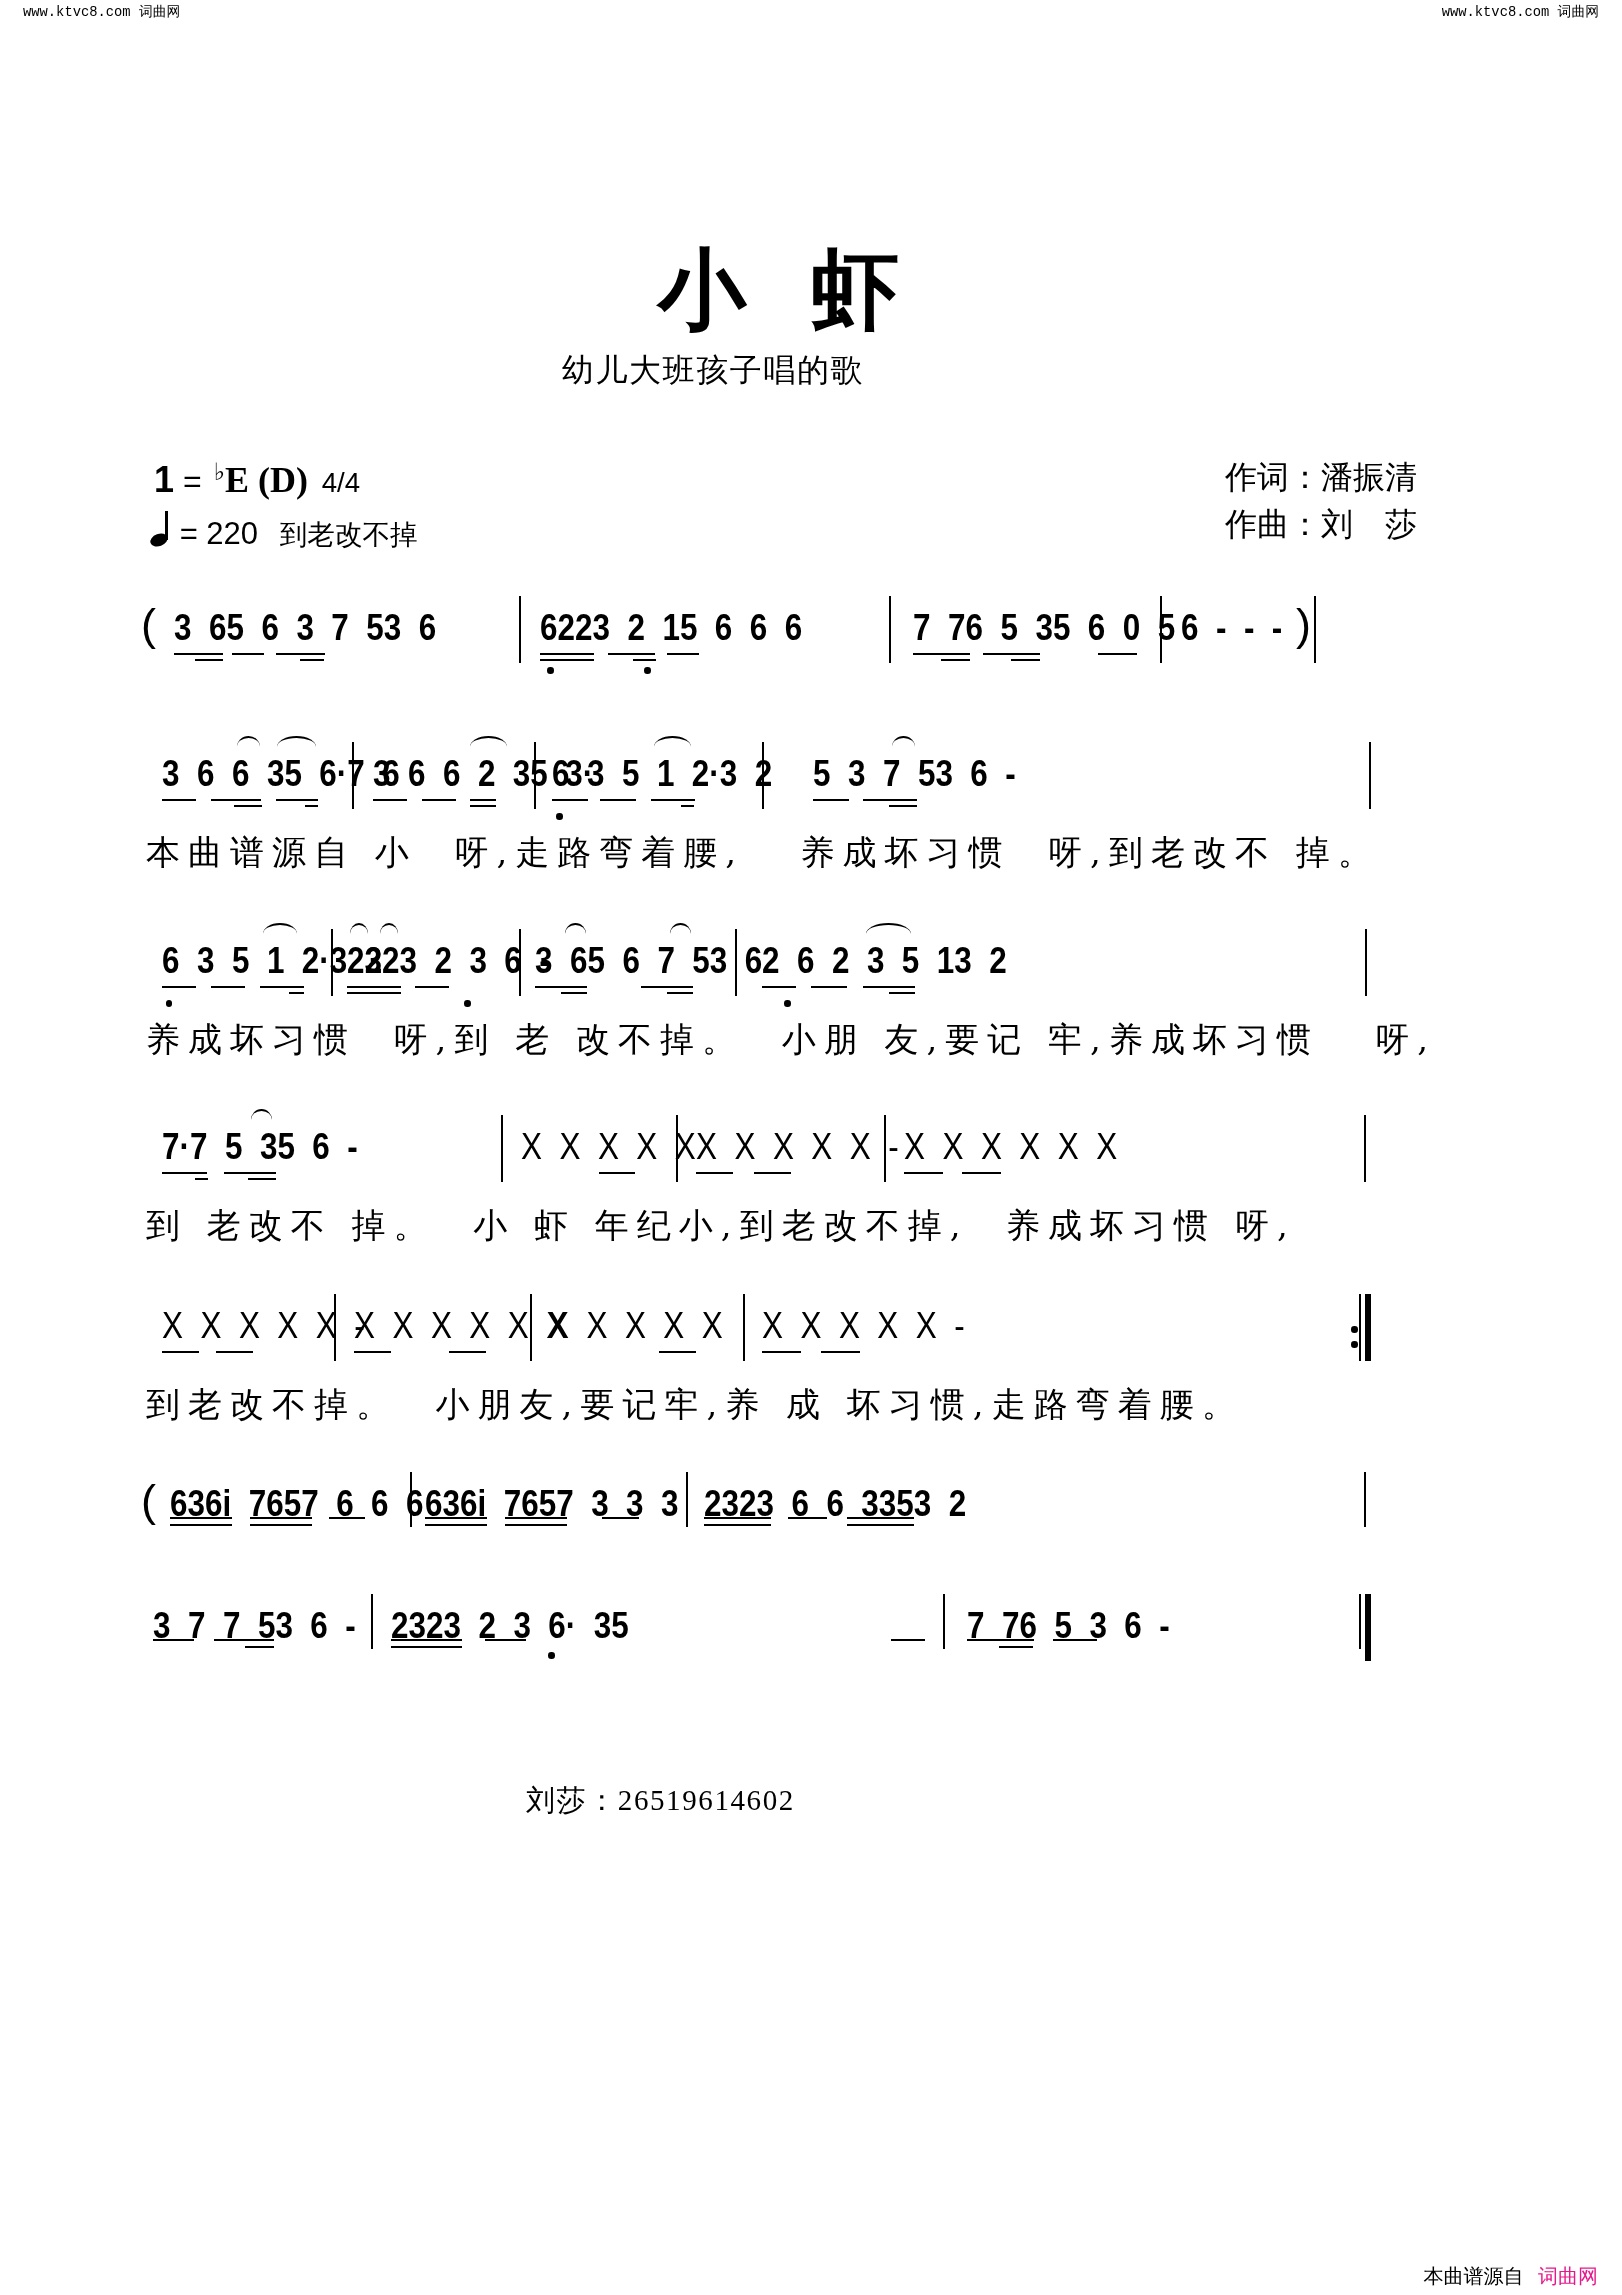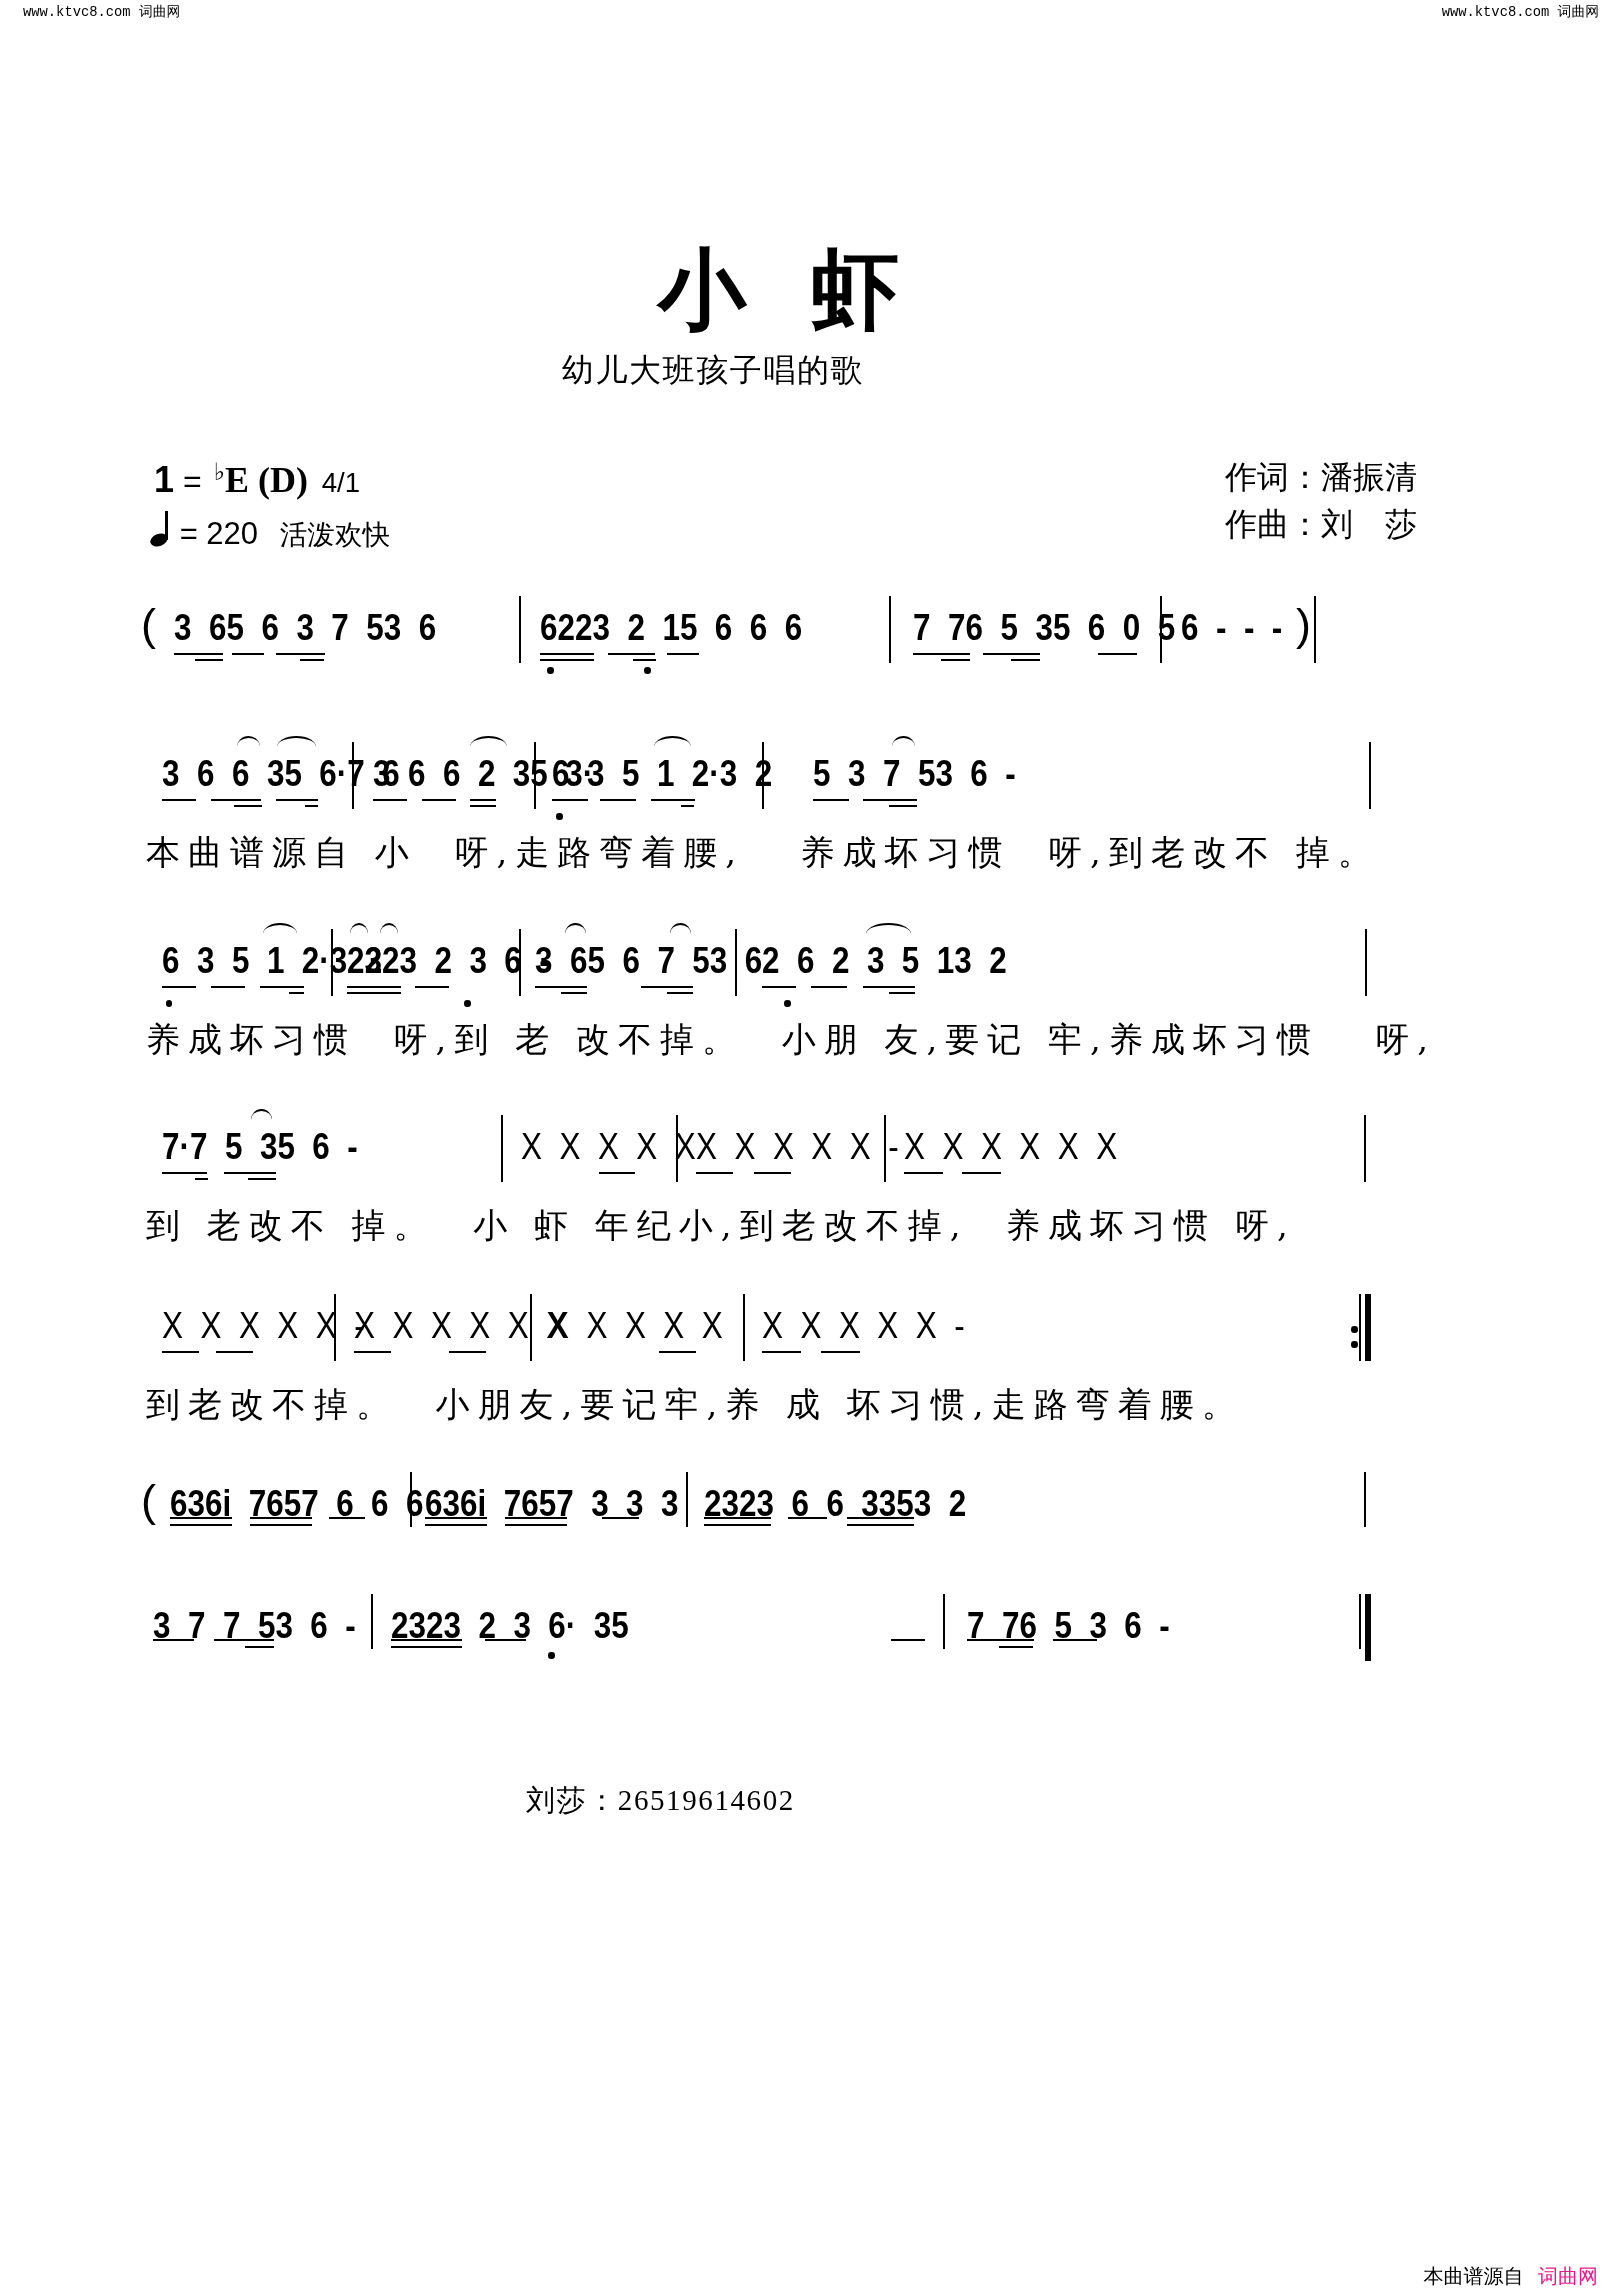--- a/index.html
+++ b/index.html
@@ -49,28 +49,28 @@
 <div class="abs watermark" style="right:23px;">www.ktvc8.com 词曲网</div>
 
 <div class="abs title">小虾</div>
 <div class="abs subtitle">幼儿大班孩子唱的歌</div>
 
 <div class="abs key">
   <span class="one">1</span>
   <span>=</span>
   <span class="flat">♭</span><span class="E">E</span>
   <span class="D">(D)</span>
-  <span class="meter">4/1</span>
+  <span class="meter">4/4</span>
 </div>
 
 <div class="abs tempo">
   <span class="note"><span class="stem"></span><span class="head"></span></span>
   <span>=</span>
   <span>220</span>
-  <span class="mark">活泼欢快</span>
+  <span class="mark">到老改不掉</span>
 </div>
 
 <div class="abs credits"><div>作词：潘振清</div><div>作曲：刘　莎</div></div>
 
 <div class="row" style="top:596px;">
   <div class="notes">
     <span class="paren" style="left:-4.9px;">(</span>
     <span class="n" style="left:27.6px;">3  65  6  3  7  53  6</span>
     <div class="line1" style="left:27.6px;width:49px;"></div>
     <div class="line2" style="left:49px;width:27.6px;"></div>

